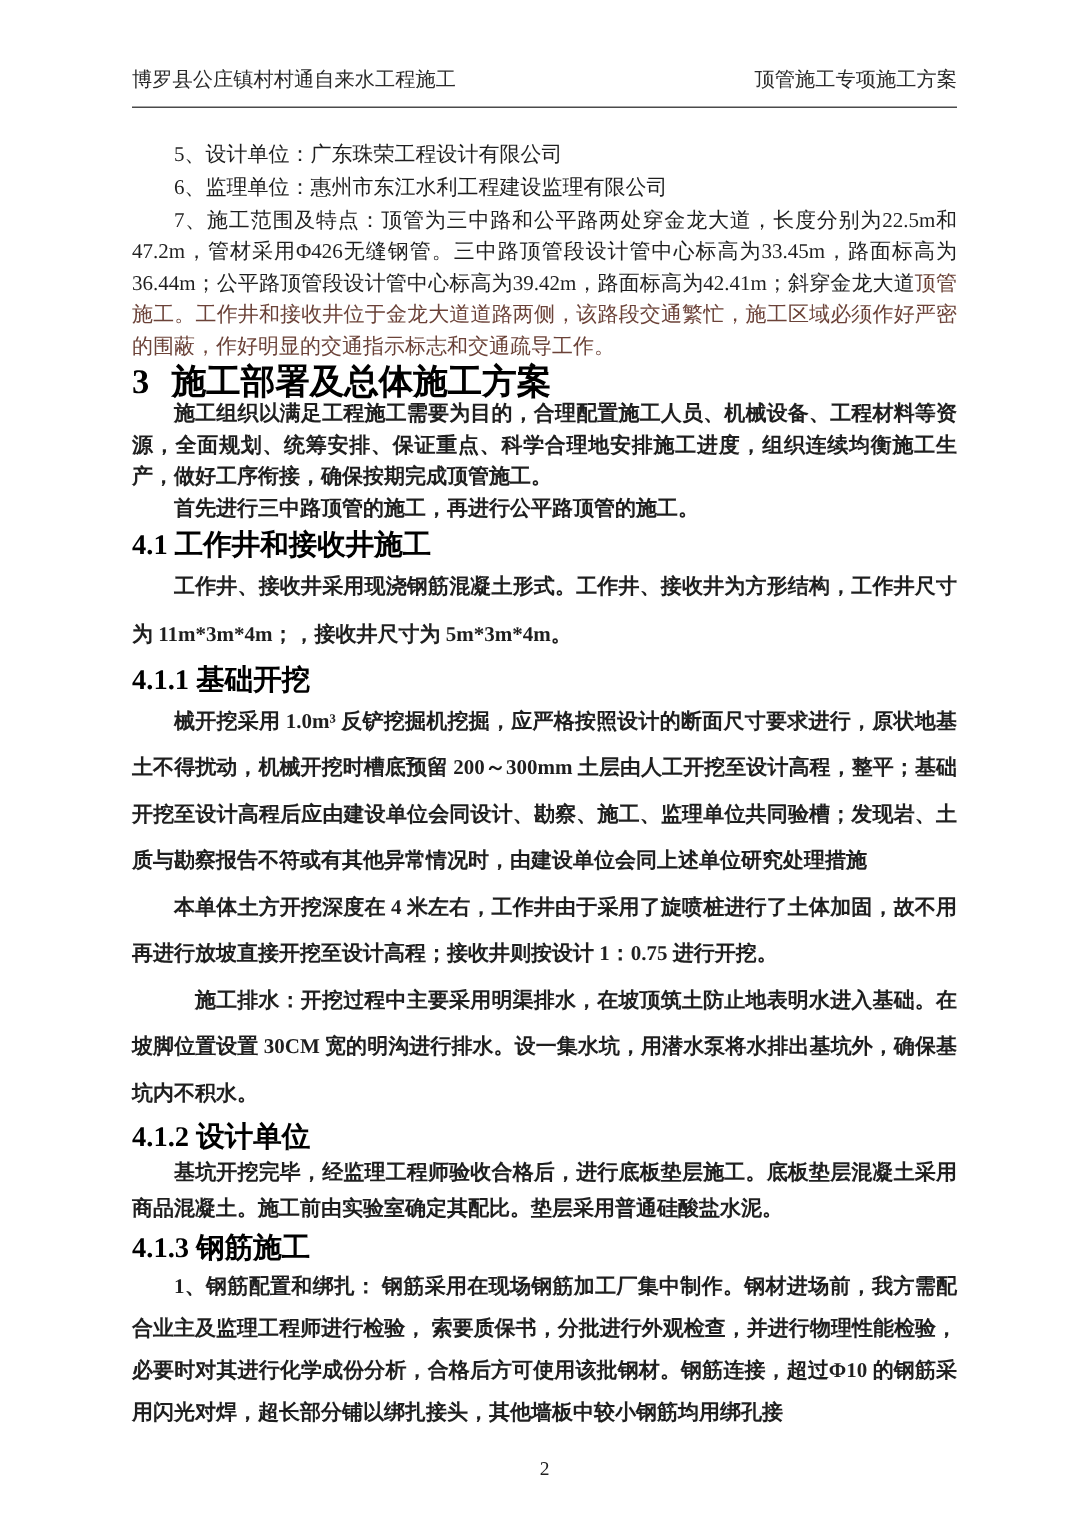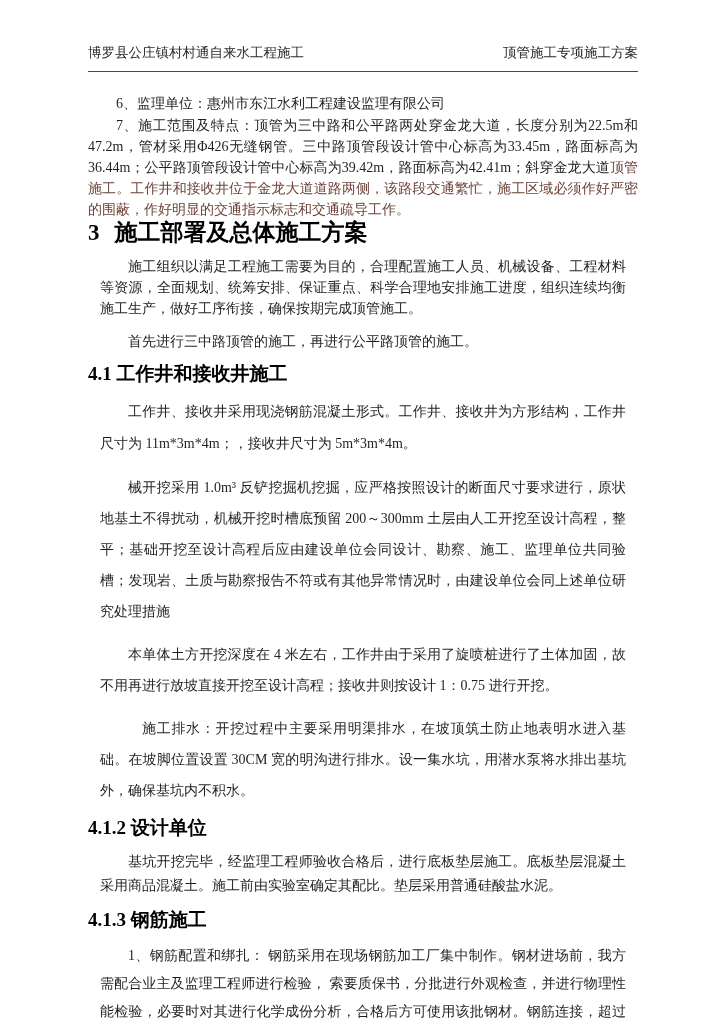--- a/index.html
+++ b/index.html
@@ -13,21 +13,21 @@
     padding:44px 86px 0 88px;
     color:#1f1f1f;font-size:14px;
   }
   .header{
     display:flex;justify-content:space-between;align-items:flex-start;
     font-size:13.5px;color:#2a2a2a;
     padding-bottom:9px;border-bottom:1px solid #4a4a4a;
   }
   .front-list{margin-top:21px;}
   .li{line-height:22px;padding-left:28px;}
-  p.p{margin:12px;text-align:justify;}
+  p.p{margin:0;text-align:justify;font-weight:bold;}
   .ind{text-indent:28px;}
   .ind3{text-indent:42px;}
   .tight{line-height:21px;}
   .scope{margin:0;line-height:21px;text-indent:28px;text-align:justify;}
   .red{color:#6b4238;}
   .h1{margin:2px 0 0 0;font-size:23px;line-height:22px;font-weight:bold;color:#000;}
   .h1 .num{margin-right:15px;}
   .h2{margin:4px 0 2px 0;font-size:19px;line-height:20px;font-weight:bold;color:#000;}
   .x41{line-height:32px;margin-top:4px;}
   .loose{line-height:31px;}
@@ -40,33 +40,35 @@
 <body>
 
 <div class="page">
 
   <div class="header">
     <span>博罗县公庄镇村村通自来水工程施工</span>
     <span>顶管施工专项施工方案</span>
   </div>
 
   <div class="front-list">
+    <div class="li">5、设计单位：广东珠荣工程设计有限公司</div>
     <div class="li">6、监理单位：惠州市东江水利工程建设监理有限公司</div>
   </div>
 
   <p class="scope"><span>7、施工范围及特点：顶管为三中路和公平路两处穿金龙大道，长度分别为22.5m和47.2m，管材采用Φ426无缝钢管。三中路顶管段设计管中心标高为33.45m，路面标高为36.44m；公平路顶管段设计管中心标高为39.42m，路面标高为42.41m；斜穿金龙大道</span><span class="red">顶管施工。工作井和接收井位于金龙大道道路两侧，该路段交通繁忙，施工区域必须作好严密的围蔽，作好明显的交通指示标志和交通疏导工作。</span></p>
 
   <h2 class="h1"><span class="num">3</span><span>施工部署及总体施工方案</span></h2>
   <p class="p tight ind">施工组织以满足工程施工需要为目的，合理配置施工人员、机械设备、工程材料等资源，全面规划、统筹安排、保证重点、科学合理地安排施工进度，组织连续均衡施工生产，做好工序衔接，确保按期完成顶管施工。</p>
   <p class="p tight ind">首先进行三中路顶管的施工，再进行公平路顶管的施工。</p>
 
 
   <h3 class="h2">4.1 工作井和接收井施工</h3>
   <p class="p x41 ind">工作井、接收井采用现浇钢筋混凝土形式。工作井、接收井为方形结构，工作井尺寸为 11m*3m*4m；，接收井尺寸为 5m*3m*4m。</p>
 
+  <h3 class="h2">4.1.1 基础开挖</h3>
   <p class="p loose ind">械开挖采用 1.0m³ 反铲挖掘机挖掘，应严格按照设计的断面尺寸要求进行，原状地基土不得扰动，机械开挖时槽底预留 200～300mm 土层由人工开挖至设计高程，整平；基础开挖至设计高程后应由建设单位会同设计、勘察、施工、监理单位共同验槽；发现岩、土质与勘察报告不符或有其他异常情况时，由建设单位会同上述单位研究处理措施</p>
   <p class="p loose ind pull-up">本单体土方开挖深度在 4 米左右，工作井由于采用了旋喷桩进行了土体加固，故不用再进行放坡直接开挖至设计高程；接收井则按设计 1：0.75 进行开挖。</p>
   <p class="p loose ind3">施工排水：开挖过程中主要采用明渠排水，在坡顶筑土防止地表明水进入基础。在坡脚位置设置 30CM 宽的明沟进行排水。设一集水坑，用潜水泵将水排出基坑外，确保基坑内不积水。</p>
 
   <h3 class="h2">4.1.2 设计单位</h3>
   <p class="p mid ind">基坑开挖完毕，经监理工程师验收合格后，进行底板垫层施工。底板垫层混凝土采用商品混凝土。施工前由实验室确定其配比。垫层采用普通硅酸盐水泥。</p>
 
   <h3 class="h2">4.1.3 钢筋施工</h3>
   <p class="p steel ind">1、钢筋配置和绑扎： 钢筋采用在现场钢筋加工厂集中制作。钢材进场前，我方需配合业主及监理工程师进行检验， 索要质保书，分批进行外观检查，并进行物理性能检验，必要时对其进行化学成份分析，合格后方可使用该批钢材。钢筋连接，超过Φ10 的钢筋采用闪光对焊，超长部分铺以绑扎接头，其他墙板中较小钢筋均用绑孔接</p>
 

